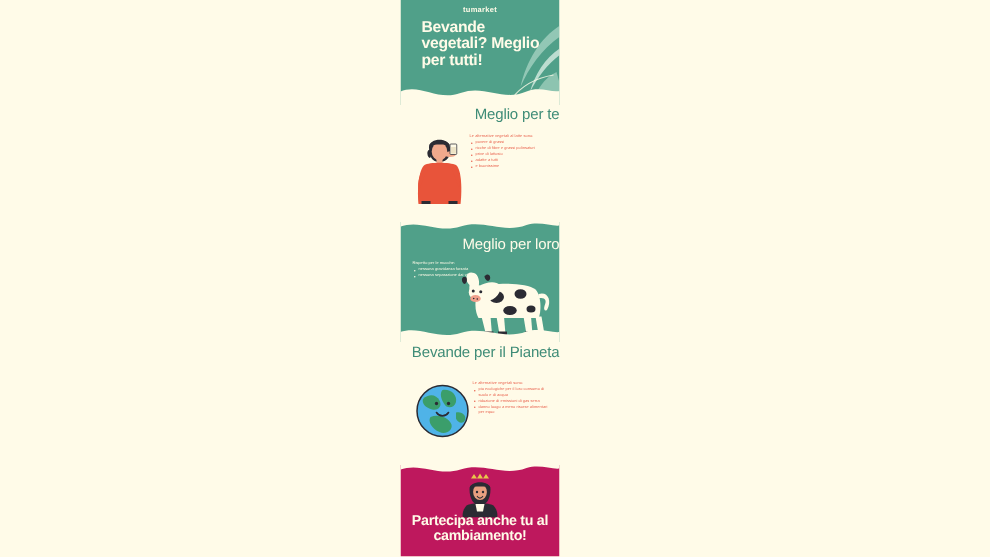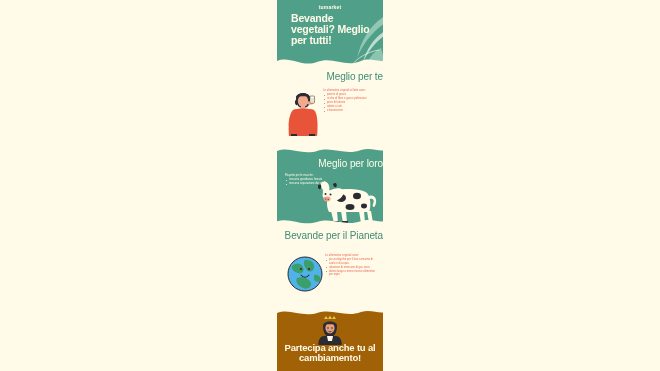--- a/index.html
+++ b/index.html
@@ -9,21 +9,21 @@
   body {
     width: 660px;
     height: 371px;
     background: #FFFBE8;
     font-family: "Liberation Sans", sans-serif;
     overflow: hidden;
   }
 
   #infographic {
     position: absolute;
-    left: 277px;
+    left: 267px;
     top: 0;
     width: 106px;
     height: 371px;
     background: #FFFBE8;
     overflow: hidden;
   }
 
   
   .hero {
     position: relative;
@@ -170,21 +170,21 @@
     left: 8px;
     top: 26px;
     width: 40px;
     height: 40px;
   }
 
   
   #cta {
     position: relative;
     height: 61px;
-    background: #a16207;
+    background: #be185d;
     overflow: hidden;
   }
   #cta .wave-top {
     position: absolute;
     left: -2px;
     top: -1px;
     width: 110px;
     height: 12px;
   }
   .cta-figure {

